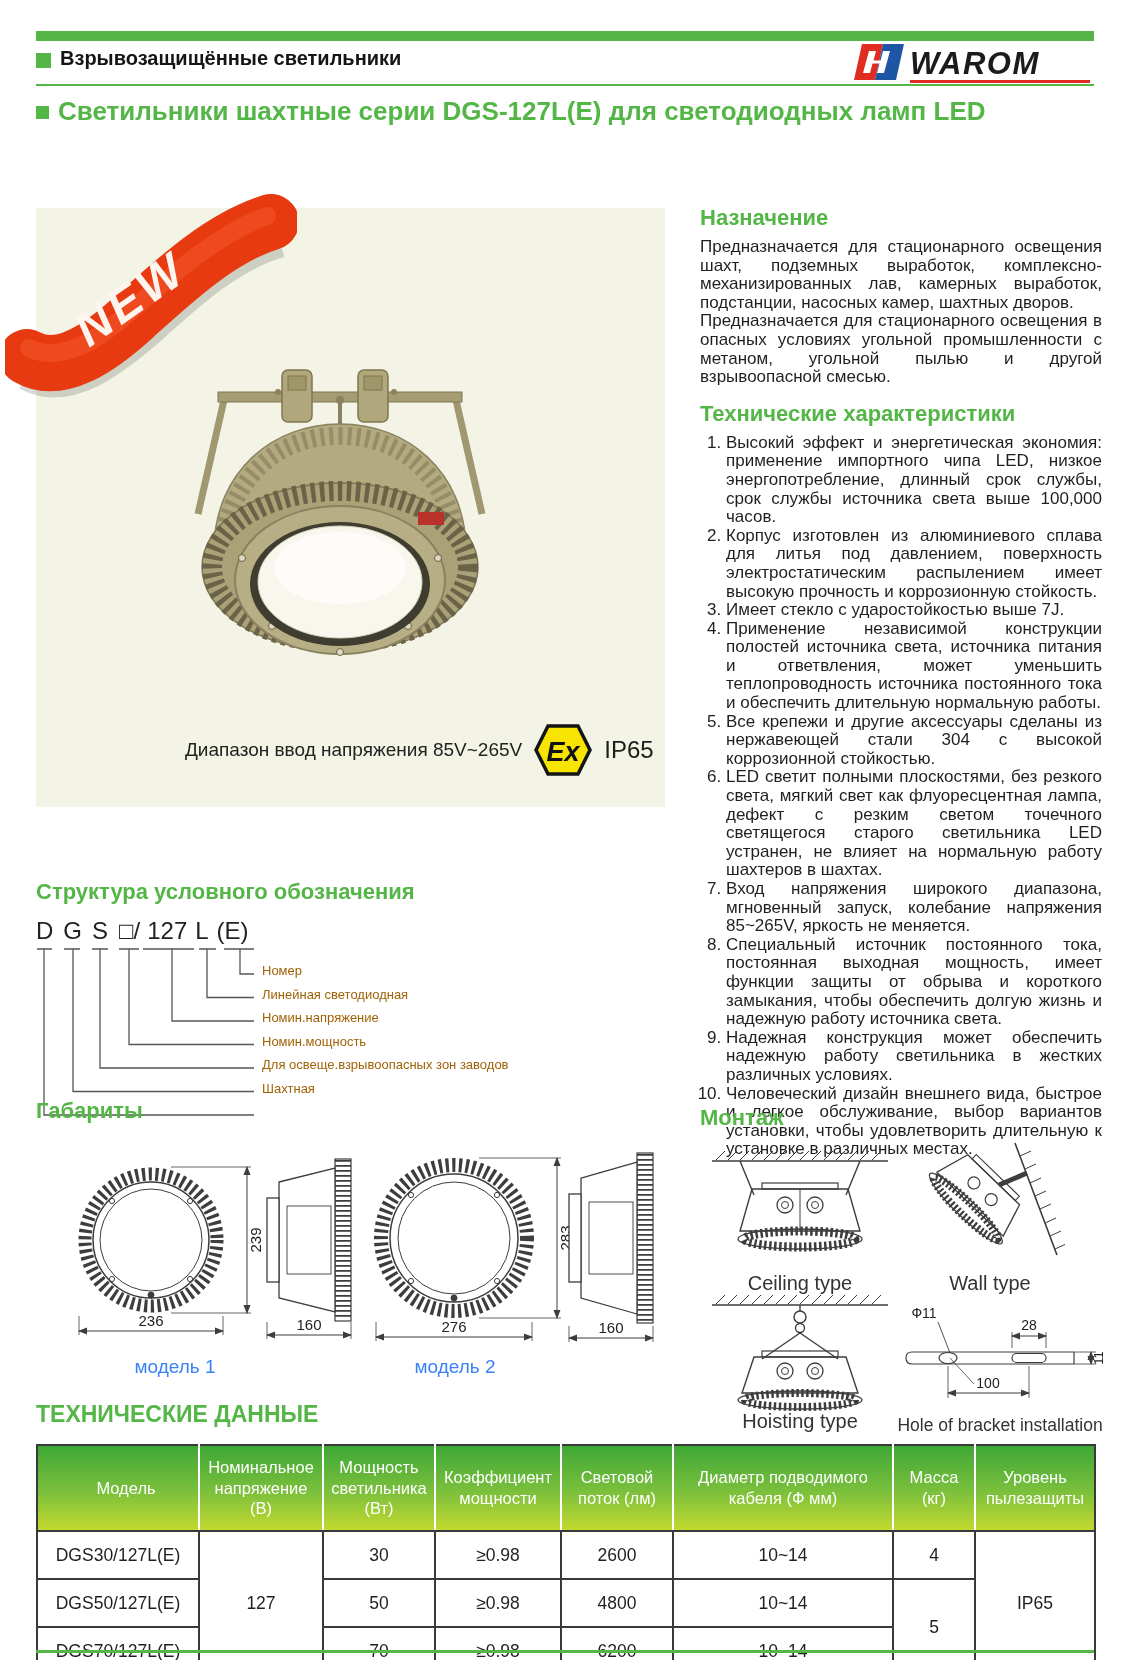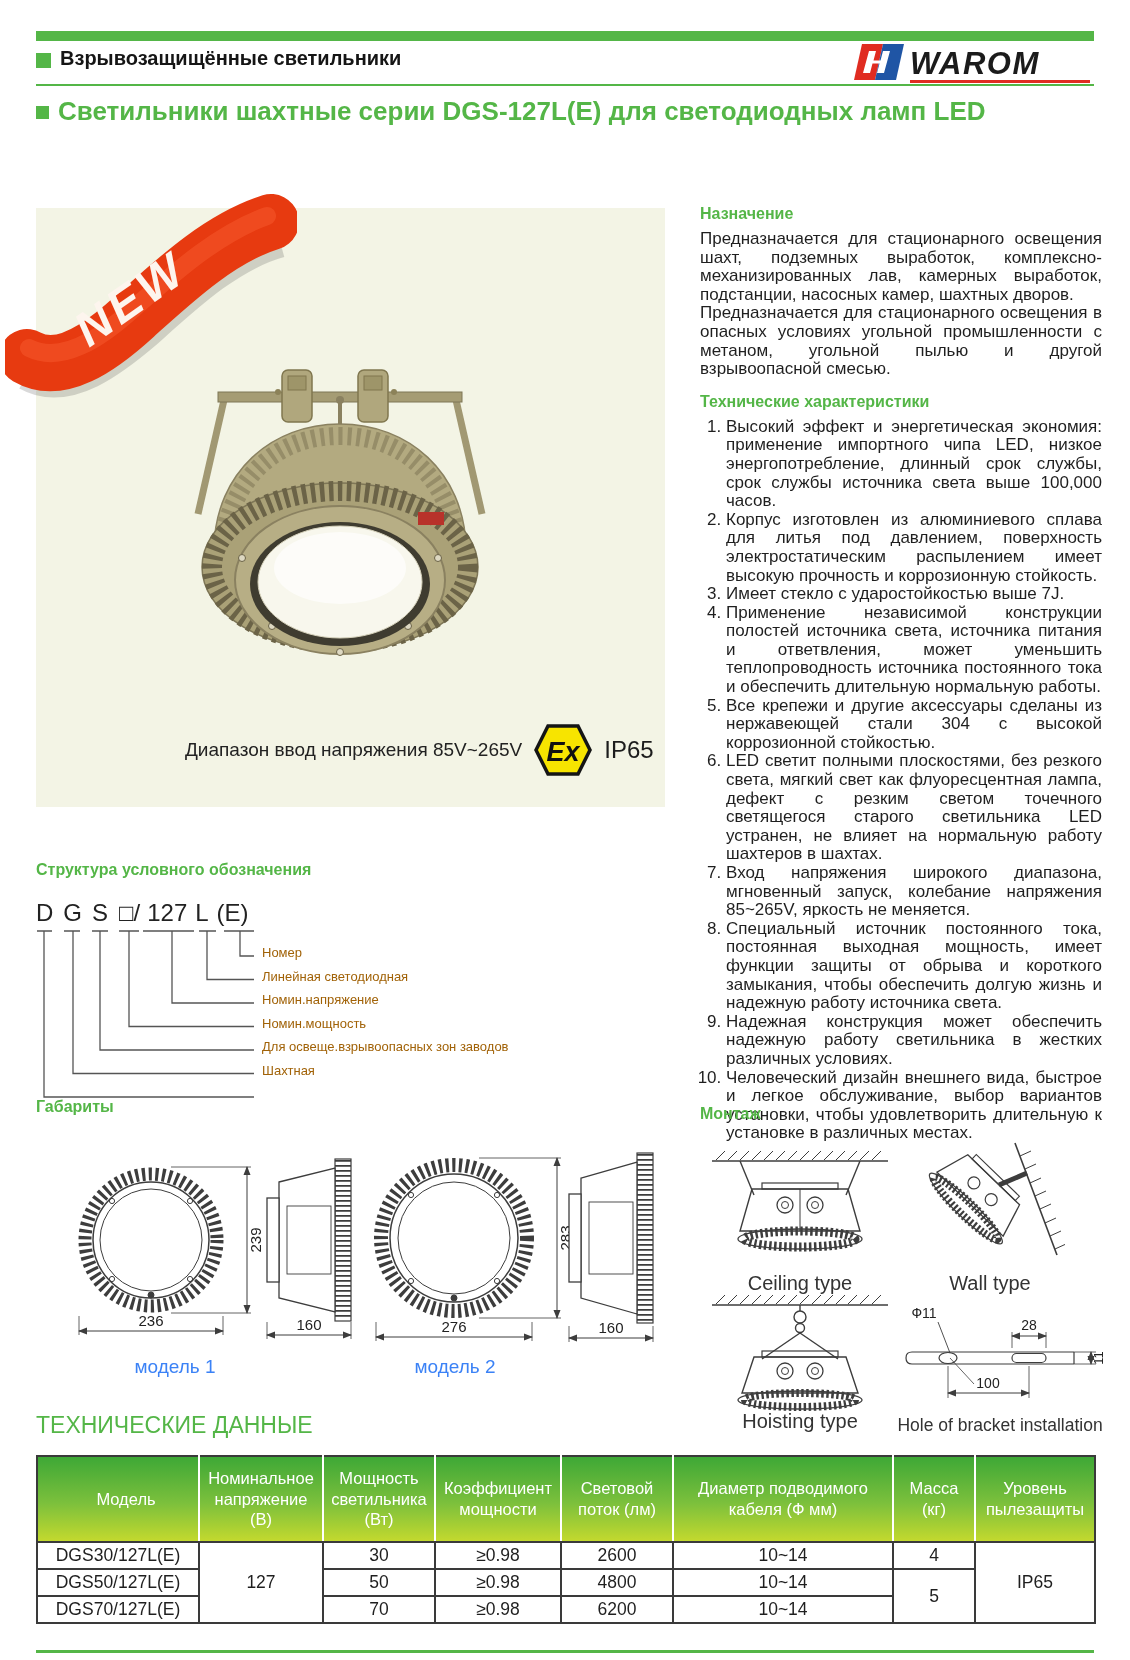--- a/index.html
+++ b/index.html
@@ -27,50 +27,50 @@
   .title-sq{left:36px;top:106px;width:13px;height:13px;background:var(--green);}
   .page-title{left:58px;top:96px;font-size:26px;font-weight:bold;color:var(--green);}
 
   .cream-panel{left:36px;top:208px;width:629px;height:599px;background:var(--cream);}
 
   .voltage-row{left:185px;top:724px;display:flex;align-items:center;gap:12px;}
   .voltage-note{font-size:19px;color:#222;}
   .ip-label{font-size:24px;color:#1c1c1c;}
 
   .right-col{left:700px;top:205px;width:402px;}
-  .sec-h{font-size:16px;font-weight:bold;color:var(--green);margin:0 0 7px 0;}
+  .sec-h{font-size:22px;font-weight:bold;color:var(--green);margin:0 0 7px 0;}
   .body-text{font-size:17px;line-height:18.6px;text-align:justify;margin:0;}
   .body-text + .sec-h{margin-top:14px;}
   ol.spec-list{margin:0;padding:0 0 0 26px;}
   ol.spec-list li{font-size:17px;line-height:18.6px;text-align:justify;}
 
-  .structure-sec{left:36px;top:861px;width:620px;height:250px;}
+  .structure-sec{left:36px;top:879px;width:620px;height:250px;}
   .code-row{position:absolute;left:0;top:38px;font-size:24px;color:#222;display:flex;}
   .code-row span{display:inline-block;}
   .labels-col{position:absolute;left:226px;top:80px;}
   .labels-col div{font-size:13px;line-height:23.5px;color:#a16207;}
 
   .gab-sec{left:36px;top:1098px;width:620px;height:300px;}
   .model-label{position:absolute;width:110px;text-align:center;font-size:19px;color:#3b82f6;top:258px;}
 
   .mont-sec{left:700px;top:1105px;width:410px;height:340px;}
   .mont-label{position:absolute;text-align:center;font-size:20px;color:#333;}
   .mont-label.small{font-size:17.5px;}
 
   .table-sec{left:36px;top:1396px;width:1058px;}
-  .table-h{font-size:23px;font-weight:normal;color:var(--green);margin:16px 0 16px 0;}
+  .table-h{font-size:23px;font-weight:bold;color:var(--green);margin:5px 0 16px 0;}
   table.data{border-collapse:collapse;width:1058px;table-layout:fixed;border:2px solid #3a3a3a;}
   table.data th{
     height:86px;background:linear-gradient(to bottom,#3ea836 0%,#7cc03c 55%,#c3d92e 100%);
     color:#fff;font-weight:normal;font-size:16.5px;line-height:1.25;text-align:center;
     border-left:2px solid #fff;border-bottom:2px solid #3a3a3a;padding:2px 4px;vertical-align:middle;
   }
   table.data th:first-child{border-left:none;padding-left:20px;}
   table.data td{
-    height:27px;border:2px solid #3a3a3a;text-align:center;font-size:17.5px;padding:1px 4px;background:#fff;
+    height:48px;border:2px solid #3a3a3a;text-align:center;font-size:17.5px;padding:1px 4px;background:#fff;
   }
   svg text{font-family:"Liberation Sans", sans-serif;}
 </style>
 </head>
 <body>
 
 <div class="page">
 
   <div class="abs topbar"></div>
   <div class="abs cat-sq"></div>

